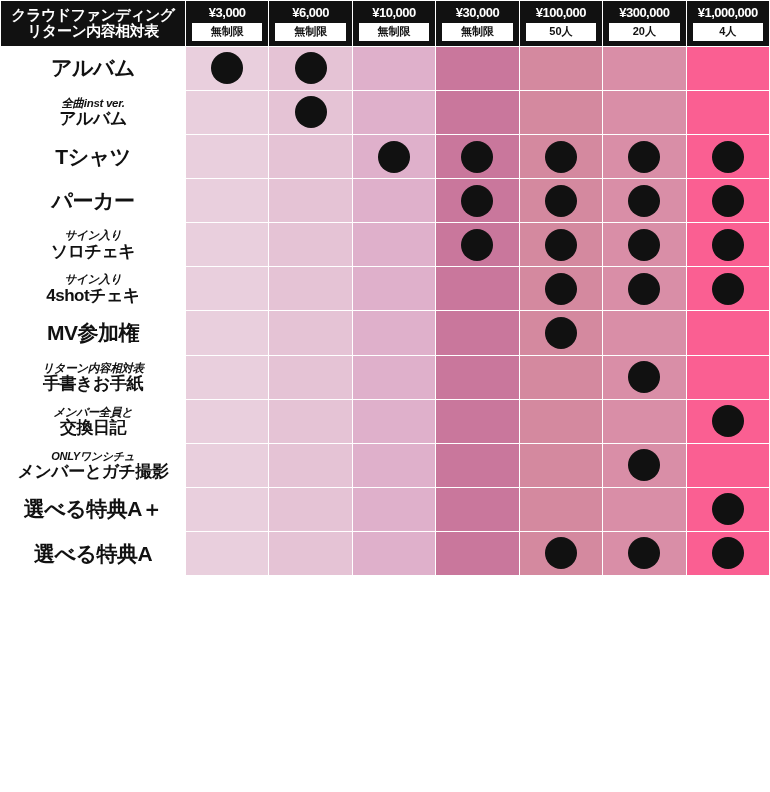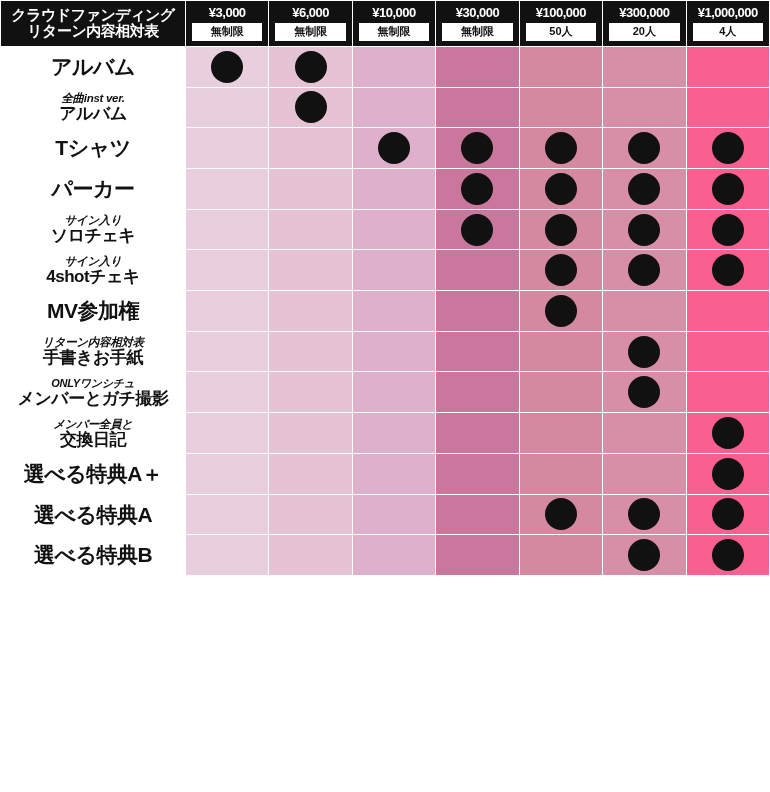--- a/index.html
+++ b/index.html
@@ -305,50 +305,50 @@
           <td class="cell" style="background: rgb(223, 176, 203);"></td>
           <td class="cell" style="background: rgb(201, 119, 156);"></td>
           <td class="cell" style="background: rgb(212, 137, 159);"></td>
           <td class="cell" style="background: rgb(217, 142, 167);">
             <span class="dot" style="background: rgb(17, 17, 17);"></span>
           </td>
           <td class="cell" style="background: rgb(250, 95, 146);"></td>
         </tr>
         <tr>
           <td class="row-label">
+            <div class="label-sub">メンバー全員と</div>
+            <div class="label-main small">交換日記</div>
+          </td>
+          <td class="cell" style="background: rgb(233, 207, 221);"></td>
+          <td class="cell" style="background: rgb(229, 195, 213);"></td>
+          <td class="cell" style="background: rgb(223, 176, 203);"></td>
+          <td class="cell" style="background: rgb(201, 119, 156);"></td>
+          <td class="cell" style="background: rgb(212, 137, 159);"></td>
+          <td class="cell" style="background: rgb(217, 142, 167);"></td>
+          <td class="cell" style="background: rgb(250, 95, 146);">
+            <span class="dot" style="background: rgb(17, 17, 17);"></span>
+          </td>
+        </tr>
+        <tr>
+          <td class="row-label">
             <div class="label-sub tiny">ONLYワンシチュ</div>
             <div class="label-main small">メンバーとガチ撮影</div>
           </td>
           <td class="cell" style="background: rgb(233, 207, 221);"></td>
           <td class="cell" style="background: rgb(229, 195, 213);"></td>
           <td class="cell" style="background: rgb(223, 176, 203);"></td>
           <td class="cell" style="background: rgb(201, 119, 156);"></td>
           <td class="cell" style="background: rgb(212, 137, 159);"></td>
           <td class="cell" style="background: rgb(217, 142, 167);">
             <span class="dot" style="background: rgb(17, 17, 17);"></span>
           </td>
           <td class="cell" style="background: rgb(250, 95, 146);"></td>
         </tr>
         <tr>
           <td class="row-label">
-            <div class="label-sub">メンバー全員と</div>
-            <div class="label-main small">交換日記</div>
-          </td>
-          <td class="cell" style="background: rgb(233, 207, 221);"></td>
-          <td class="cell" style="background: rgb(229, 195, 213);"></td>
-          <td class="cell" style="background: rgb(223, 176, 203);"></td>
-          <td class="cell" style="background: rgb(201, 119, 156);"></td>
-          <td class="cell" style="background: rgb(212, 137, 159);"></td>
-          <td class="cell" style="background: rgb(217, 142, 167);"></td>
-          <td class="cell" style="background: rgb(250, 95, 146);">
-            <span class="dot" style="background: rgb(17, 17, 17);"></span>
-          </td>
-        </tr>
-        <tr>
-          <td class="row-label">
             <div class="label-main">選べる特典A＋</div>
           </td>
           <td class="cell" style="background: rgb(233, 207, 221);"></td>
           <td class="cell" style="background: rgb(229, 195, 213);"></td>
           <td class="cell" style="background: rgb(223, 176, 203);"></td>
           <td class="cell" style="background: rgb(201, 119, 156);"></td>
           <td class="cell" style="background: rgb(212, 137, 159);"></td>
           <td class="cell" style="background: rgb(217, 142, 167);"></td>
           <td class="cell" style="background: rgb(250, 95, 146);">
             <span class="dot" style="background: rgb(17, 17, 17);"></span>
@@ -358,36 +358,20 @@
           <td class="row-label">
             <div class="label-main">選べる特典A</div>
           </td>
           <td class="cell" style="background: rgb(233, 207, 221);"></td>
           <td class="cell" style="background: rgb(229, 195, 213);"></td>
           <td class="cell" style="background: rgb(223, 176, 203);"></td>
           <td class="cell" style="background: rgb(201, 119, 156);"></td>
           <td class="cell" style="background: rgb(212, 137, 159);">
             <span class="dot" style="background: rgb(17, 17, 17);"></span>
           </td>
-          <td class="cell" style="background: rgb(217, 142, 167);">
-            <span class="dot" style="background: rgb(17, 17, 17);"></span>
-          </td>
-          <td class="cell" style="background: rgb(250, 95, 146);">
-            <span class="dot" style="background: rgb(17, 17, 17);"></span>
-          </td>
-        </tr>
-        <tr>
-          <td class="row-label">
-            <div class="label-main">選べる特典B</div>
-          </td>
-          <td class="cell" style="background: rgb(233, 207, 221);"></td>
-          <td class="cell" style="background: rgb(229, 195, 213);"></td>
-          <td class="cell" style="background: rgb(223, 176, 203);"></td>
-          <td class="cell" style="background: rgb(201, 119, 156);"></td>
-          <td class="cell" style="background: rgb(212, 137, 159);"></td>
           <td class="cell" style="background: rgb(217, 142, 167);">
             <span class="dot" style="background: rgb(17, 17, 17);"></span>
           </td>
           <td class="cell" style="background: rgb(250, 95, 146);">
             <span class="dot" style="background: rgb(17, 17, 17);"></span>
           </td>
         </tr>
       </tbody>
   </table>
 </div>

